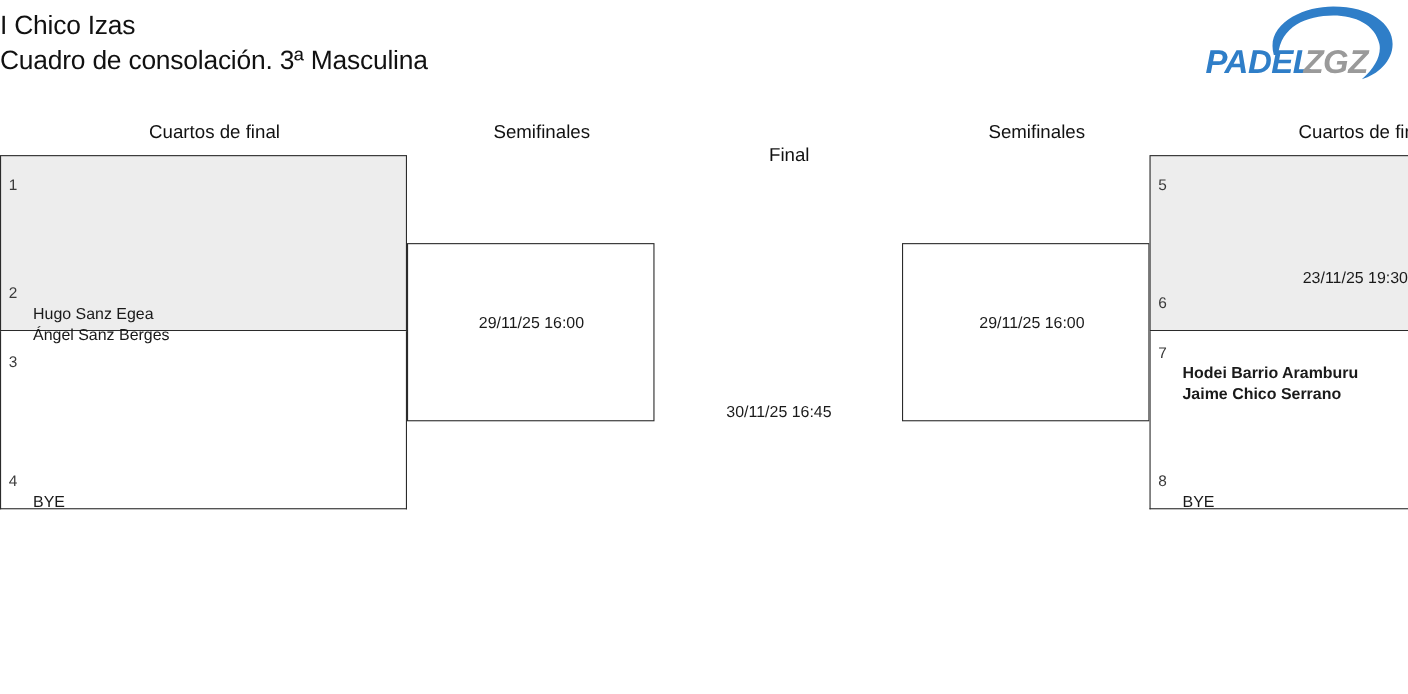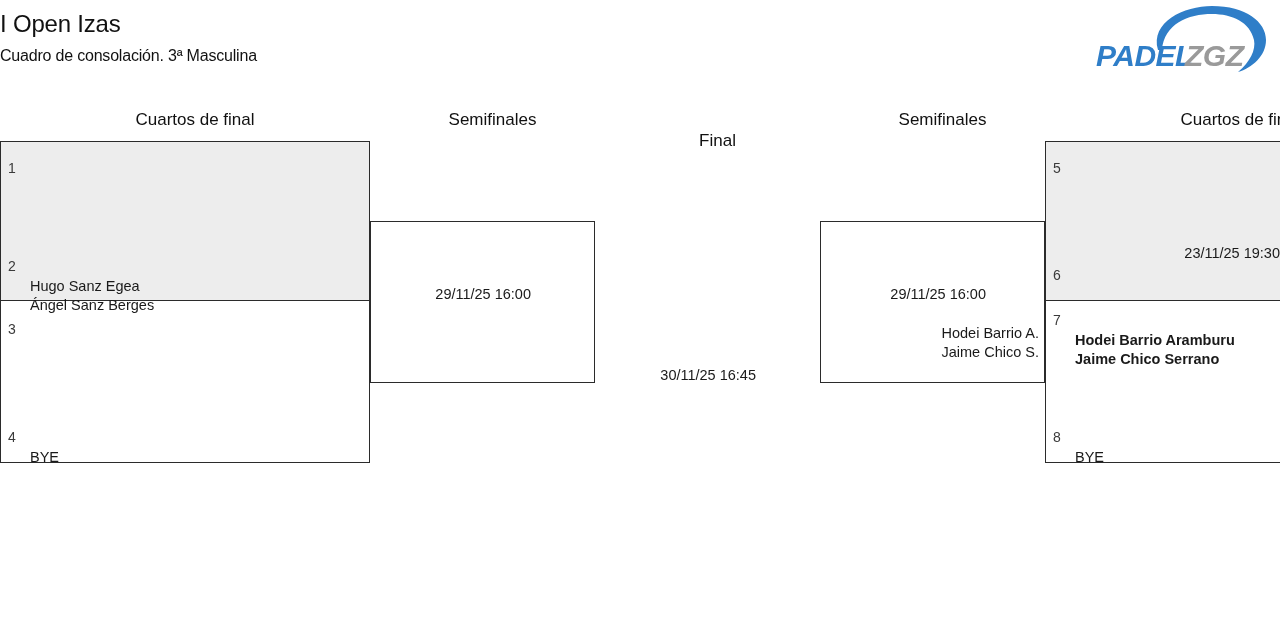--- a/index.html
+++ b/index.html
@@ -30,21 +30,21 @@
   }
   .title-line-1 {
     font-size: 24px;
     line-height: 32px;
     font-weight: 400;
     color: #111111;
     letter-spacing: -0.2px;
     white-space: nowrap;
   }
   .title-line-2 {
-    font-size: 16px;
+    font-size: 24px;
     line-height: 32px;
     font-weight: 400;
     color: #111111;
     letter-spacing: -0.2px;
     white-space: nowrap;
   }
 
   
   .logo {
     position: absolute;
@@ -155,21 +155,21 @@
     text-align: right;
   }
   .team-sf-right .ln { display: block; }
 </style>
 </head>
 <body>
 
 <div id="root">
 
   <div class="header-title">
-    <div class="title-line-1">I Open Izas</div>
+    <div class="title-line-1">I Chico Izas</div>
     <div class="title-line-2">Cuadro de consolación. 3ª Masculina</div>
   </div>
 
   <div class="logo">
     <svg viewBox="0 0 190 74" xmlns="http://www.w3.org/2000/svg" aria-hidden="true">
 
       <path d="M70 48 C 62 20, 96 4, 124 4 C 158 4, 178 20, 178 38
                C 178 54, 164 66, 150 70 C 162 60, 168 48, 166 38
                C 162 20, 144 12, 124 12 C 100 12, 76 22, 74 48 Z" fill="#2f7ec8"></path>
 
@@ -273,18 +273,14 @@
   </div>
 
   <div class="meta ralign date-qf-right">23/11/25 19:30</div>
 
   <div class="meta ralign date-sf-left">29/11/25 16:00</div>
 
   <div class="meta ralign date-sf-right">29/11/25 16:00</div>
 
   <div class="meta ralign date-final">30/11/25 16:45</div>
 
-  <div class="meta team-sf-right">
-    <span class="ln">Hodei Barrio A.</span>
-    <span class="ln">Jaime Chico S.</span>
-  </div>
 
 </div>
 
 </body></html>

